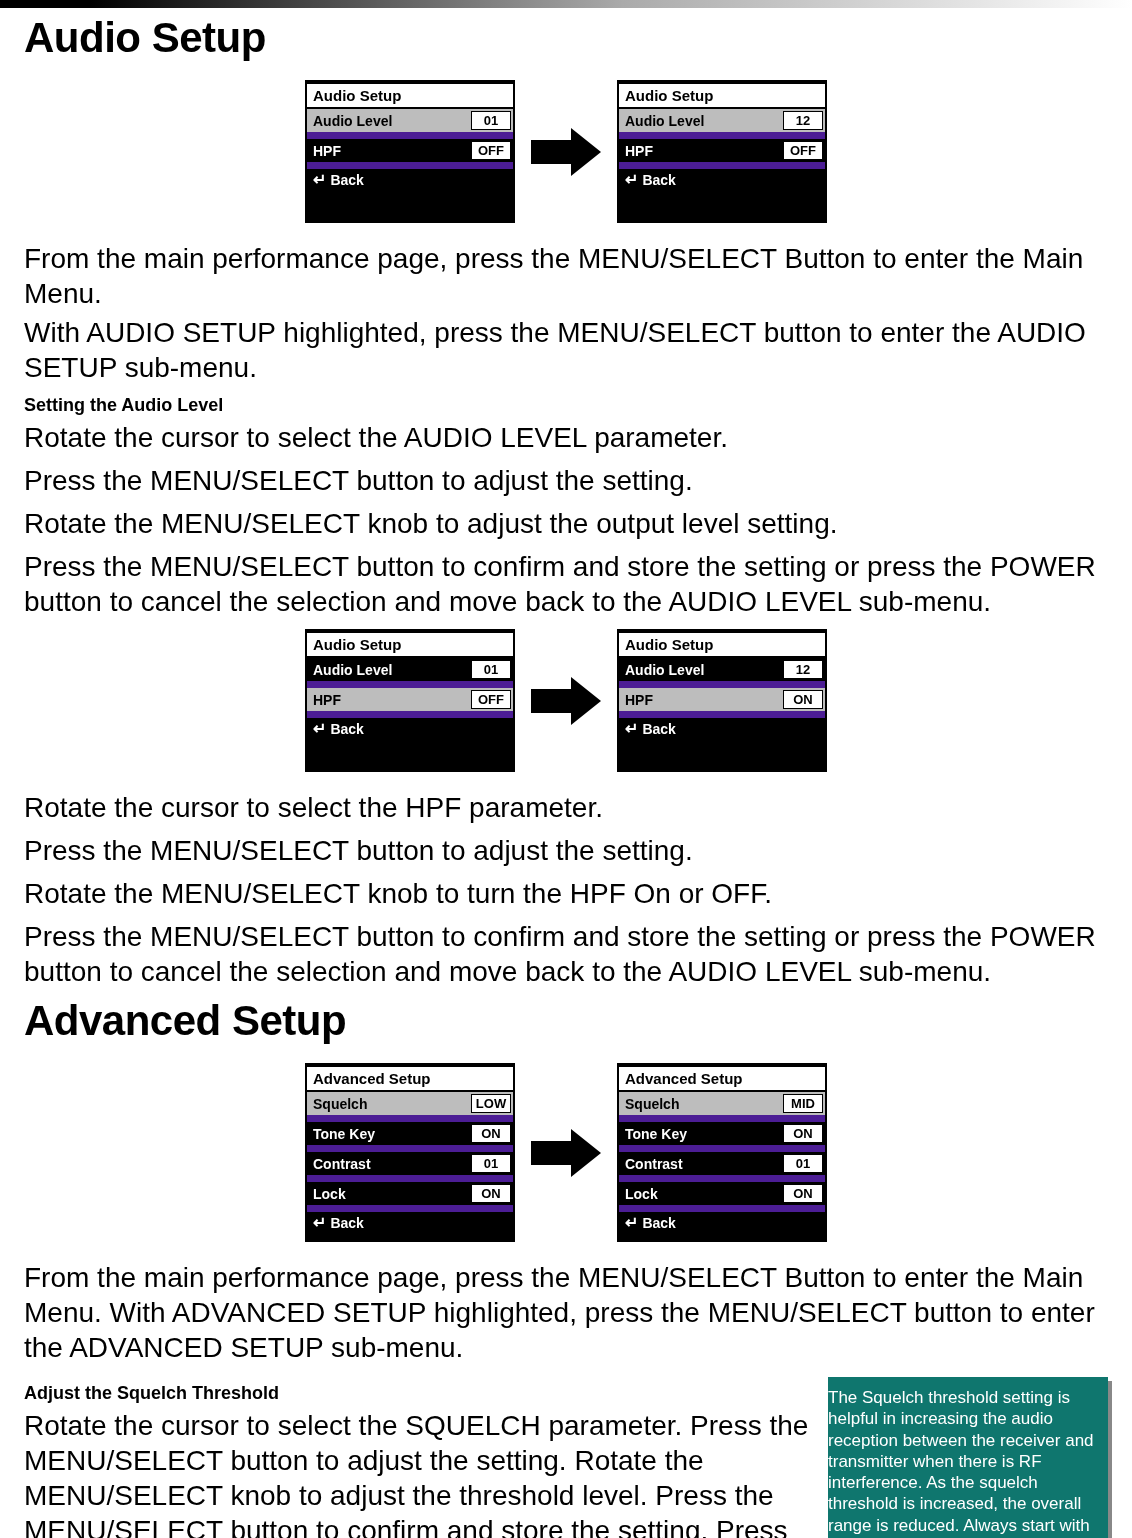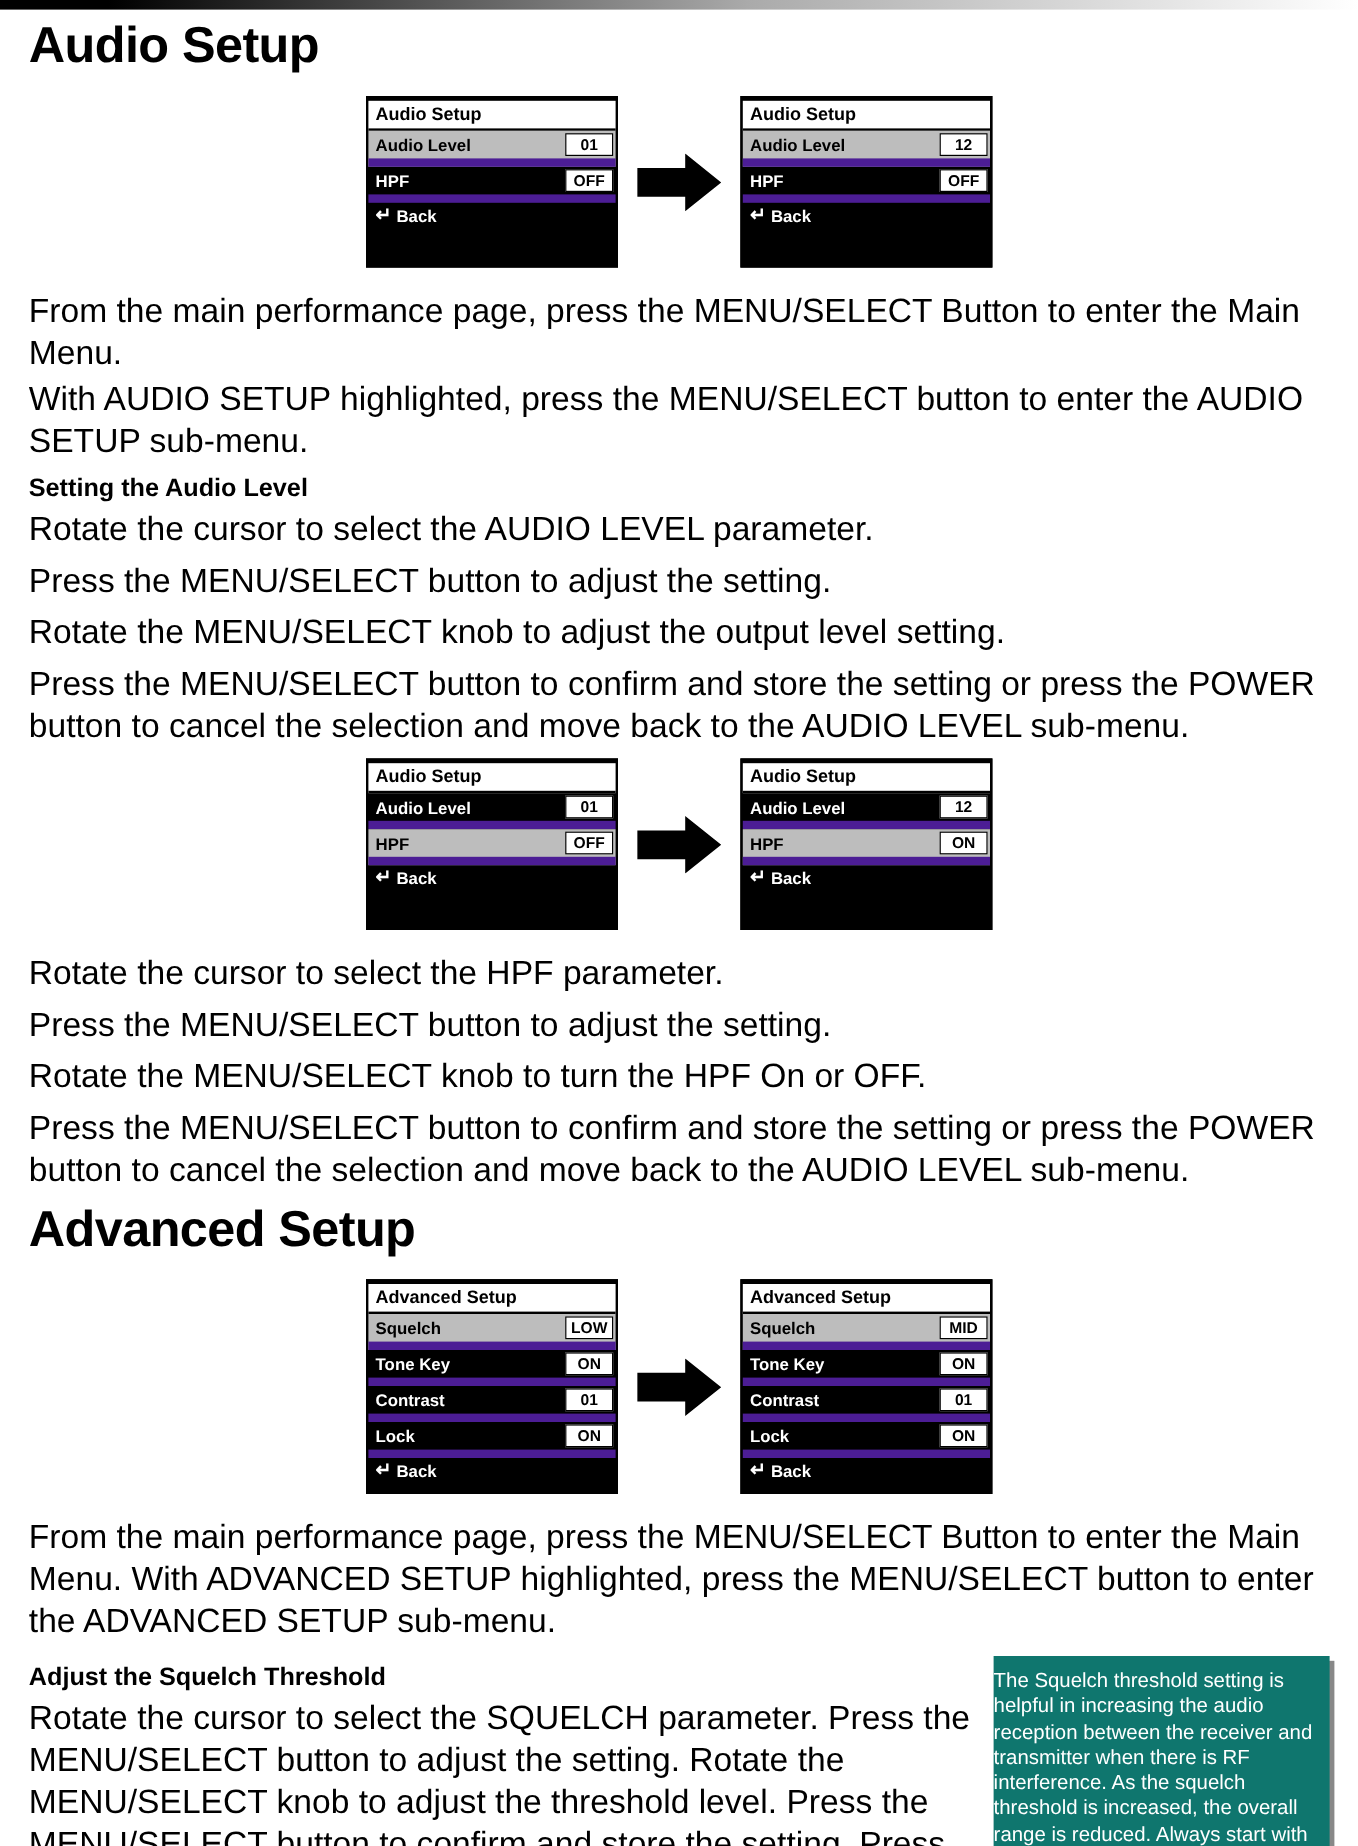--- a/index.html
+++ b/index.html
@@ -23,21 +23,21 @@
     font-stretch: condensed;
     font-weight: 900;
     font-size: 42px;
     margin: 6px 0 18px 0;
     letter-spacing: -0.5px;
   }
   h2 {
     font-family: "Arial Narrow", "Helvetica Neue Condensed", Arial, sans-serif;
     font-stretch: condensed;
     font-weight: 700;
-    font-size: 21px;
+    font-size: 18px;
     margin: 10px 0 2px 0;
   }
   p.body {
     font-family: "Arial Narrow", "Helvetica Neue Condensed", Arial, sans-serif;
     font-stretch: condensed;
     font-size: 28px;
     line-height: 1.25;
     margin: 4px 0 8px 0;
   }
   .screens-row {

